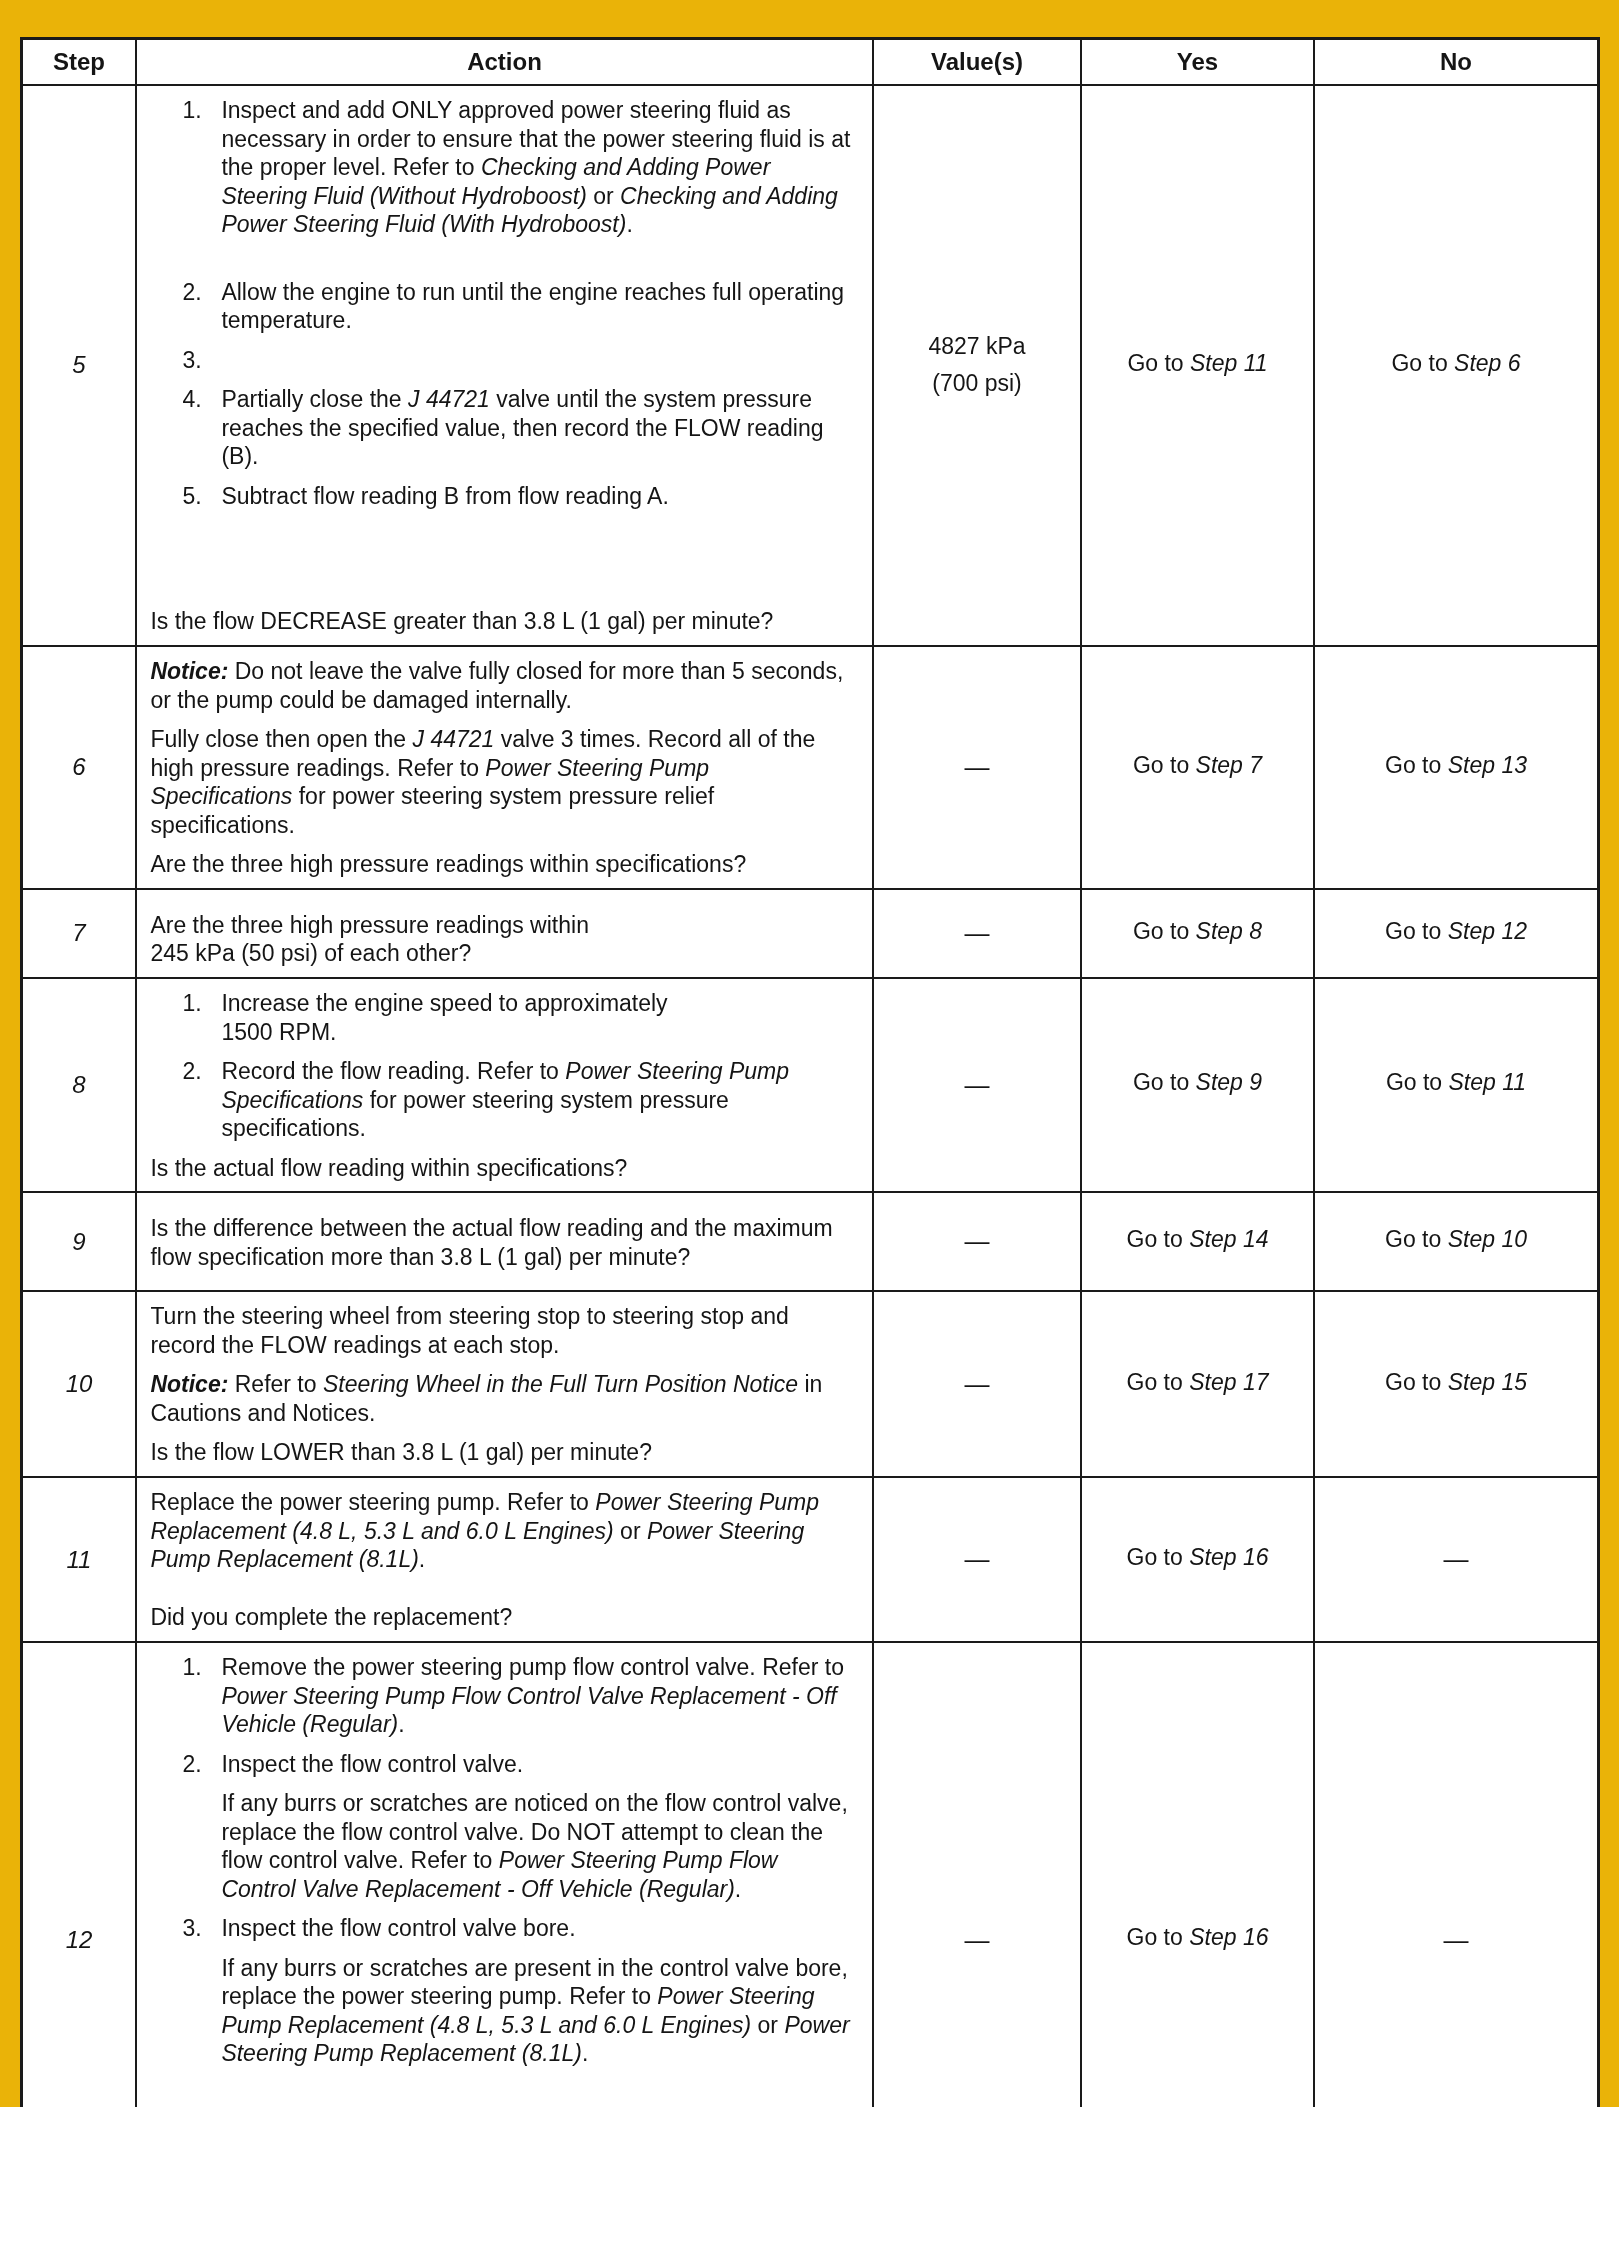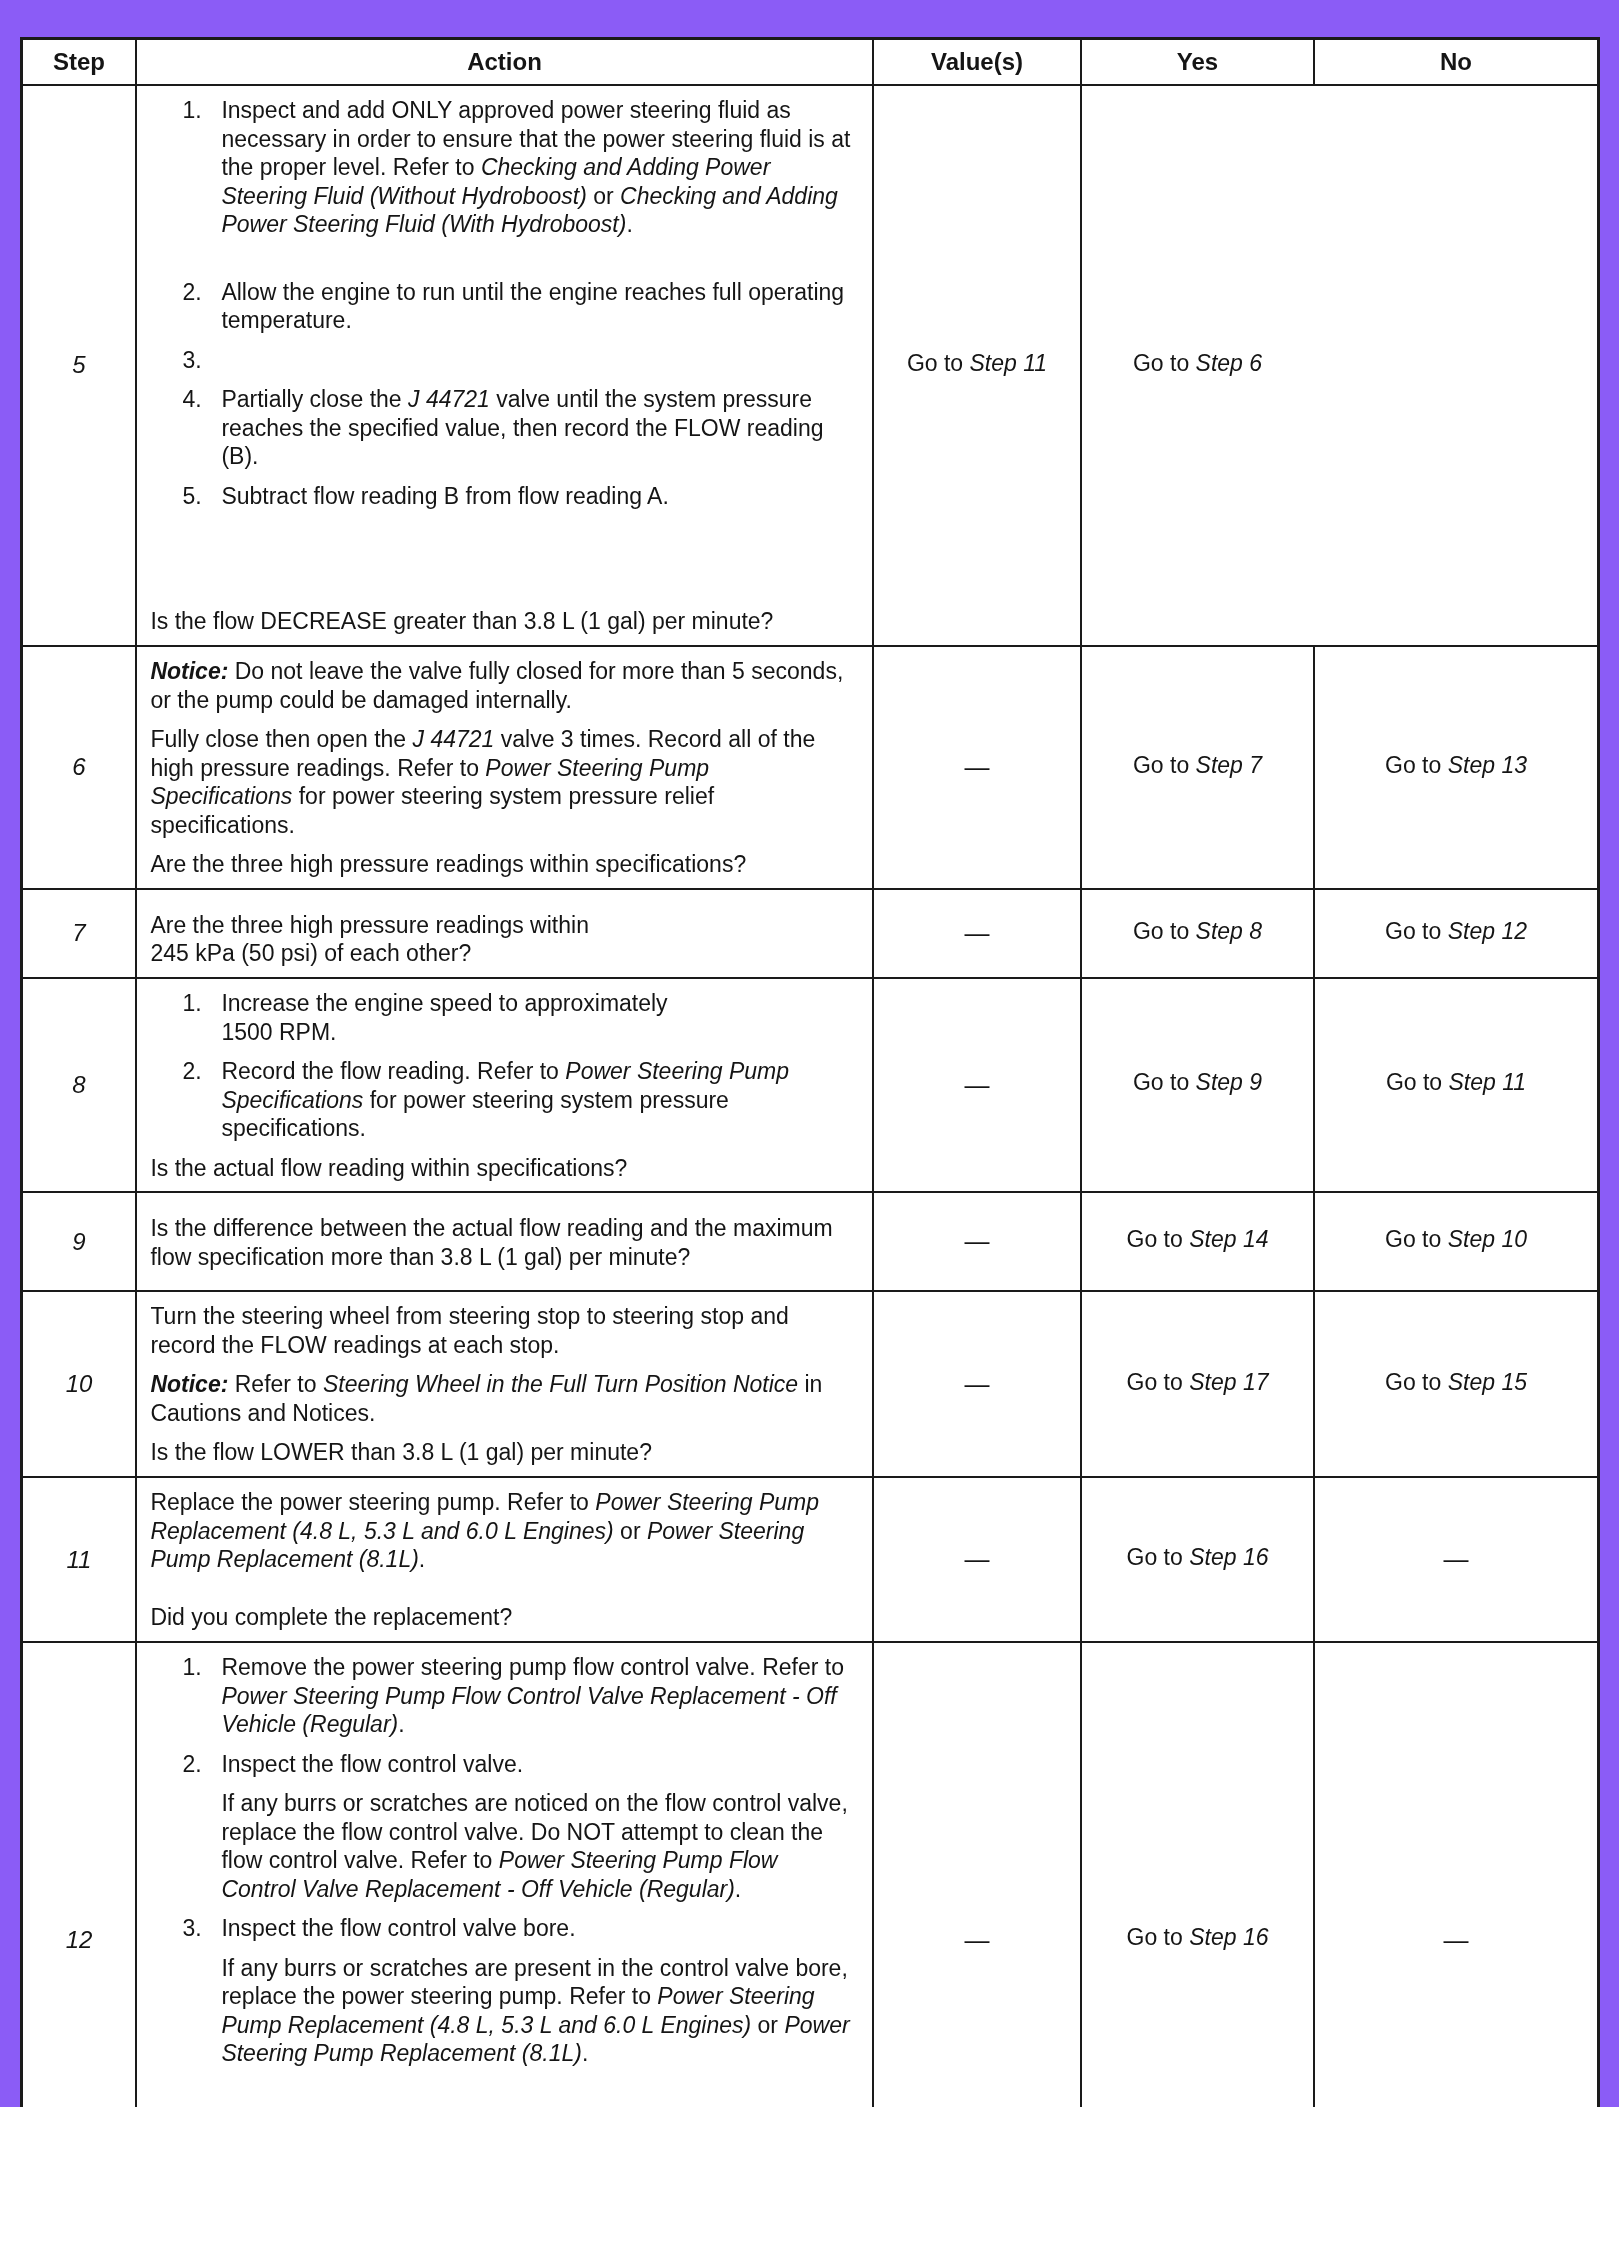--- a/index.html
+++ b/index.html
@@ -5,21 +5,21 @@
   * { box-sizing: border-box; }
   html, body { margin: 0; padding: 0; background: #ffffff; }
   body {
     font-family: "Liberation Sans", "DejaVu Sans", sans-serif;
     color: #151515;
   }
   .page {
     position: relative;
     width: 1620px;
     height: 2107px;
-    background: #8b5cf6;
+    background: #eab308;
     overflow: hidden;
   }
   .tbl {
     position: absolute;
     left: 20px;
     top: 37px;
     width: 1580px;
     border: 3.4px solid #1a1a1a;
     background: #ffffff;
   }
@@ -124,20 +124,24 @@
           <div class="blk num">
             <span class="nlab">4.</span>
             <span class="ntext"><span>Partially close the </span><span class="i">J 44721</span><span> valve until the system pressure reaches the specified value, then record the FLOW reading (B).</span></span>
           </div>
           <div class="blk num">
             <span class="nlab">5.</span>
             <span class="ntext"><span>Subtract flow reading B from flow reading A.</span></span>
           </div>
           <div class="blk q"><span>Is the flow DECREASE greater than 3.8 L (1 gal) per minute?</span></div>
         </div>
+        <div class="cell value">
+          <div class="vline">4827 kPa</div>
+          <div class="vline">(700 psi)</div>
+        </div>
         <div class="cell goto">
           <div class="gototext"><span>Go to </span><span class="i">Step 11</span></div>
         </div>
         <div class="cell goto">
           <div class="gototext"><span>Go to </span><span class="i">Step 6</span></div>
         </div>
       </div>
       <div class="row body" style="min-height: 223px;">
         <div class="cell step">
           <span class="stepnum">6</span>

